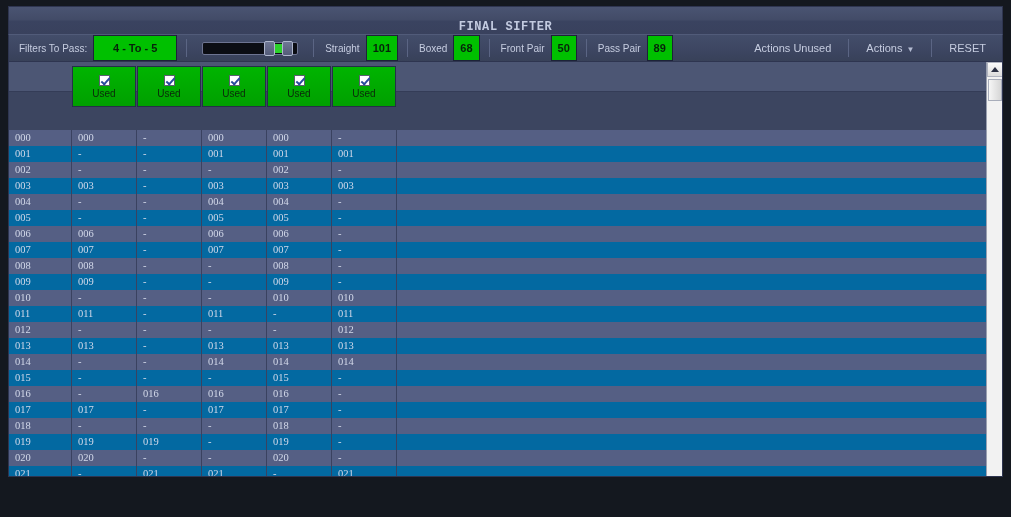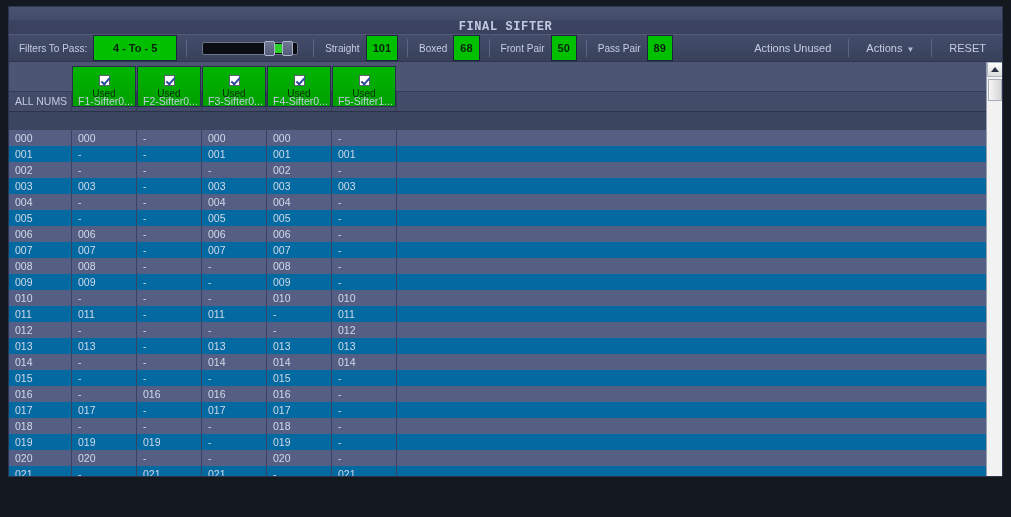--- a/index.html
+++ b/index.html
@@ -200,20 +200,21 @@
   }
   .hdr-cell.c0 { width: 63px; }
   .hdr-cell.cN { width: 65px; }
   .hdr-cell.rest { flex: 1 1 auto; border-right: none; }
 
   
   .body-rows {
     position: absolute;
     top: 68px; left: 0; right: 0; bottom: 0;
     overflow: hidden;
+    font-family: Liberation Serif, serif;
   }
   .row {
     display: flex;
     height: 16px;
     align-items: center;
   }
   .row.odd  { background: #56608a; background: #555f84; }
   .row.even { background: #0369a1; }
   .cell {
     font-size: 10.5px;
@@ -331,29 +332,20 @@
       <div class="check-cell">
         <span class="chk"></span>
         <span class="chk-label">Used</span>
       </div>
       <div class="check-cell">
         <span class="chk"></span>
         <span class="chk-label">Used</span>
       </div>
     </div>
 
-    <div class="hdr-row" id="hdr-row">
-        <div class="hdr-cell c0">ALL NUMS</div>
-        <div class="hdr-cell cN">F1-Sifter0...</div>
-        <div class="hdr-cell cN">F2-Sifter0...</div>
-        <div class="hdr-cell cN">F3-Sifter0...</div>
-        <div class="hdr-cell cN">F4-Sifter0...</div>
-        <div class="hdr-cell cN">F5-Sifter1...</div>
-        <div class="hdr-cell rest"></div>
-      </div>
 
     <div class="body-rows" id="body-rows">
         <div class="row odd">
           <div class="cell c0">000</div>
           <div class="cell cN">000</div>
           <div class="cell cN">-</div>
           <div class="cell cN">000</div>
           <div class="cell cN">000</div>
           <div class="cell cN">-</div>
           <div class="cell rest"></div>

